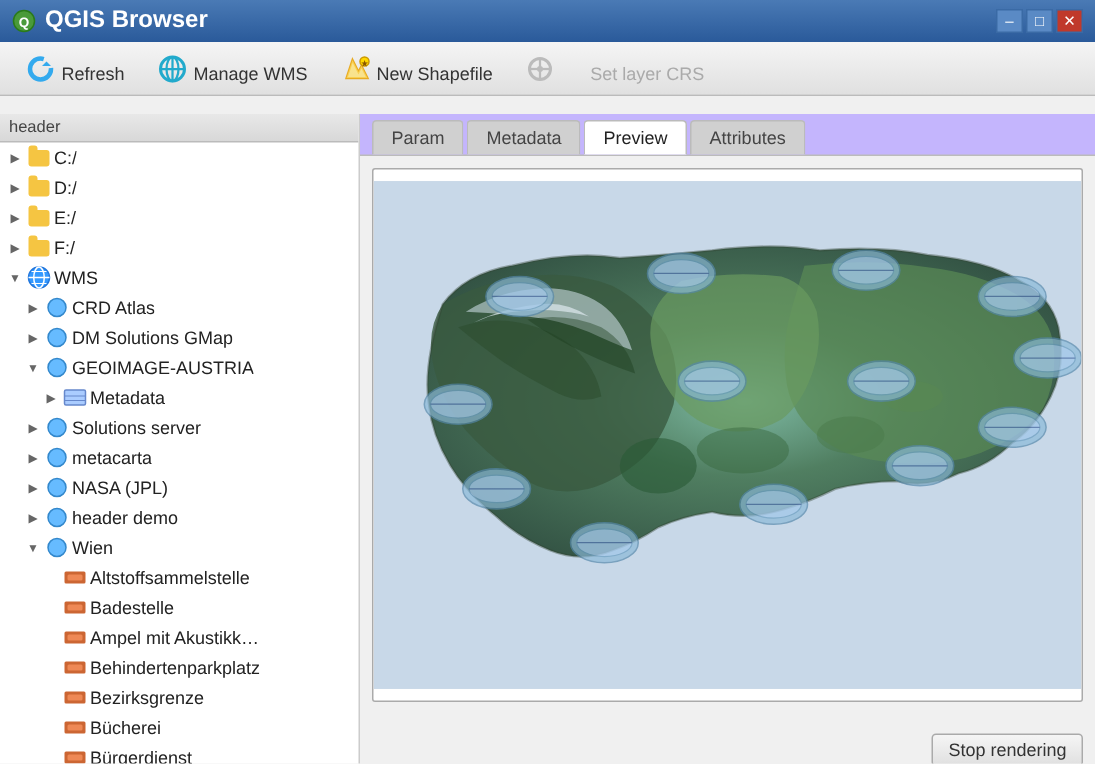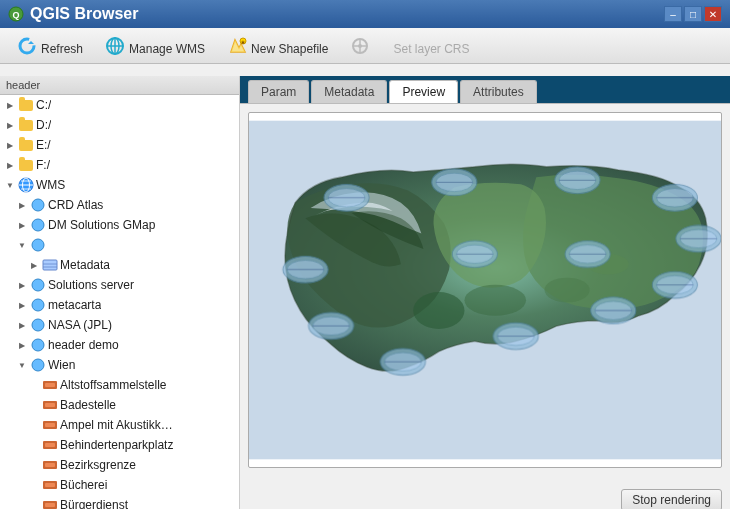--- a/index.html
+++ b/index.html
@@ -191,21 +191,21 @@
       flex-direction: column;
       background: #f0f0f0;
     }
 
     
     .tabs-bar {
       display: flex;
       align-items: flex-end;
       padding: 4px 8px 0;
       gap: 2px;
-      background: #0c4a6e;
+      background: #c4b5fd;
       border-bottom: 1px solid #bbb;
     }
     .tab {
       padding: 4px 12px;
       font-size: 12px;
       cursor: pointer;
       background: #d0d0d0;
       border: 1px solid #bbb;
       border-bottom: none;
       border-radius: 3px 3px 0 0;
@@ -408,20 +408,21 @@
       </div>
 
       <div class="tree-item">
         <span class="tree-indent" style="width:16px"></span>
         <span class="tree-arrow expanded"></span>
         <span class="tree-icon">
           <svg width="16" height="16" viewBox="0 0 16 16">
             <circle cx="8" cy="8" r="6" fill="#66bbff" stroke="#3388cc" stroke-width="1"></circle>
           </svg>
         </span>
+        <span class="tree-label">GEOIMAGE-AUSTRIA</span>
       </div>
 
       <div class="tree-item">
         <span class="tree-indent" style="width:28px"></span>
         <span class="tree-arrow collapsed"></span>
         <span class="tree-icon">
           <svg width="16" height="16" viewBox="0 0 16 16">
             <rect x="1" y="3" width="14" height="10" fill="#aaccff" stroke="#6688cc" stroke-width="1" rx="1"></rect>
             <line x1="1" y1="7" x2="15" y2="7" stroke="#6688cc" stroke-width="0.8"></line>
             <line x1="1" y1="10" x2="15" y2="10" stroke="#6688cc" stroke-width="0.8"></line>

